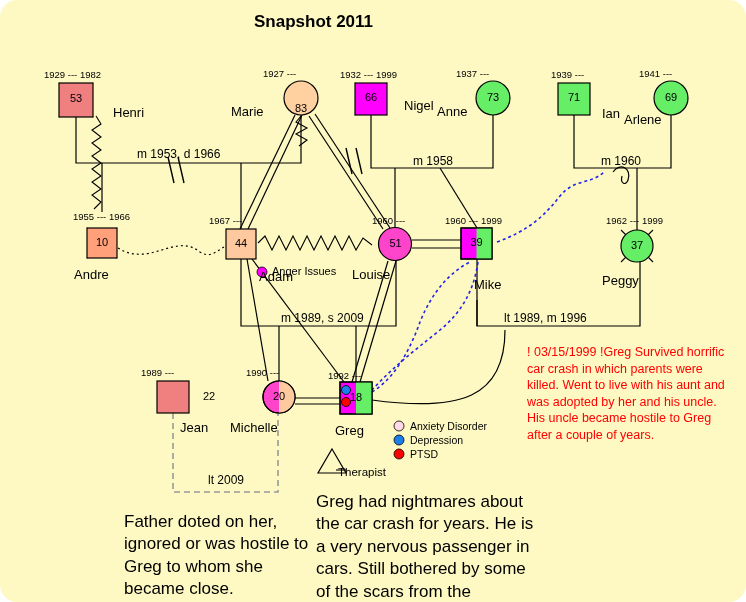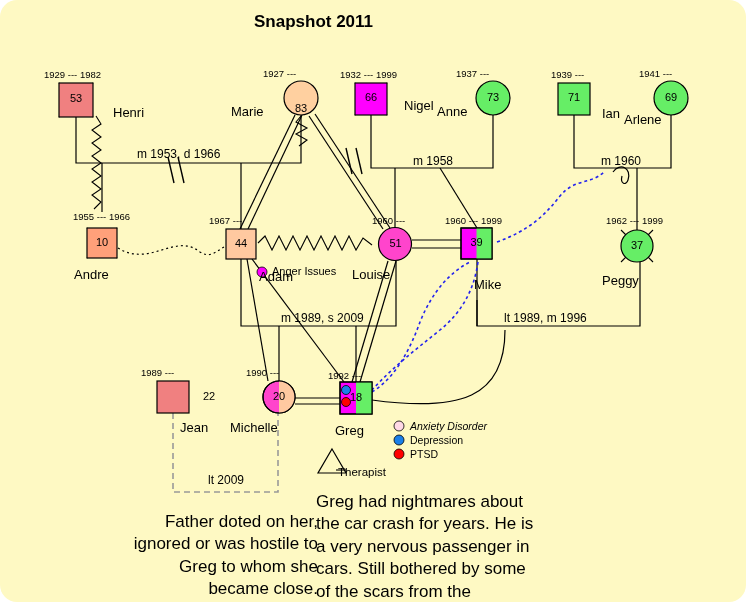--- a/index.html
+++ b/index.html
@@ -250,20 +250,21 @@
   <div class="lbl relation" style="left:137px; top:148px;">m 1953, d 1966</div>
   <div class="lbl relation" style="left:413px; top:155px;">m 1958</div>
   <div class="lbl relation" style="left:601px; top:155px;">m 1960</div>
   <div class="lbl relation" style="left:281px; top:312px;">m 1989, s 2009</div>
   <div class="lbl relation" style="left:504px; top:312px;">lt 1989, m 1996</div>
   <div class="lbl relation" style="left:208px; top:474px;">lt 2009</div>
 
   <div class="lbl" style="left:272px; top:265px; font-size:11px;">Anger Issues</div>
   <div class="lbl" style="left:338px; top:466px; font-size:11.5px;">Therapist</div>
 
-  <div class="lbl note-black" style="left:132px; top:511px; width:186px;text-align:right;">Father doted on her, ignored or was hostile to Greg to whom she became close.</div>
+  <div class="lbl note-red" style="left:527px; top:344px; width:208px;">! 03/15/1999 !Greg Survived horrific car crash in which parents were killed. Went to live with his aunt and was adopted by her and his uncle. His uncle became hostile to Greg after a couple of years.</div>
+  <div class="lbl note-black" style="left:124px; top:511px; width:186px;">Father doted on her, ignored or was hostile to Greg to whom she became close.</div>
   <div class="lbl note-black" style="left:316px; top:491px; width:220px;">Greg had nightmares about the car crash for years. He is a very nervous passenger in cars. Still bothered by some of the scars from the accident.</div>
 
-  <div class="lbl legend-item" style="left:410px; top:420px;font-style:italic;">Anxiety Disorder</div>
+  <div class="lbl legend-item" style="left:410px; top:420px;">Anxiety Disorder</div>
   <div class="lbl legend-item" style="left:410px; top:434px;">Depression</div>
   <div class="lbl legend-item" style="left:410px; top:448px;">PTSD</div>
 
 </div>
 
 </body></html>

